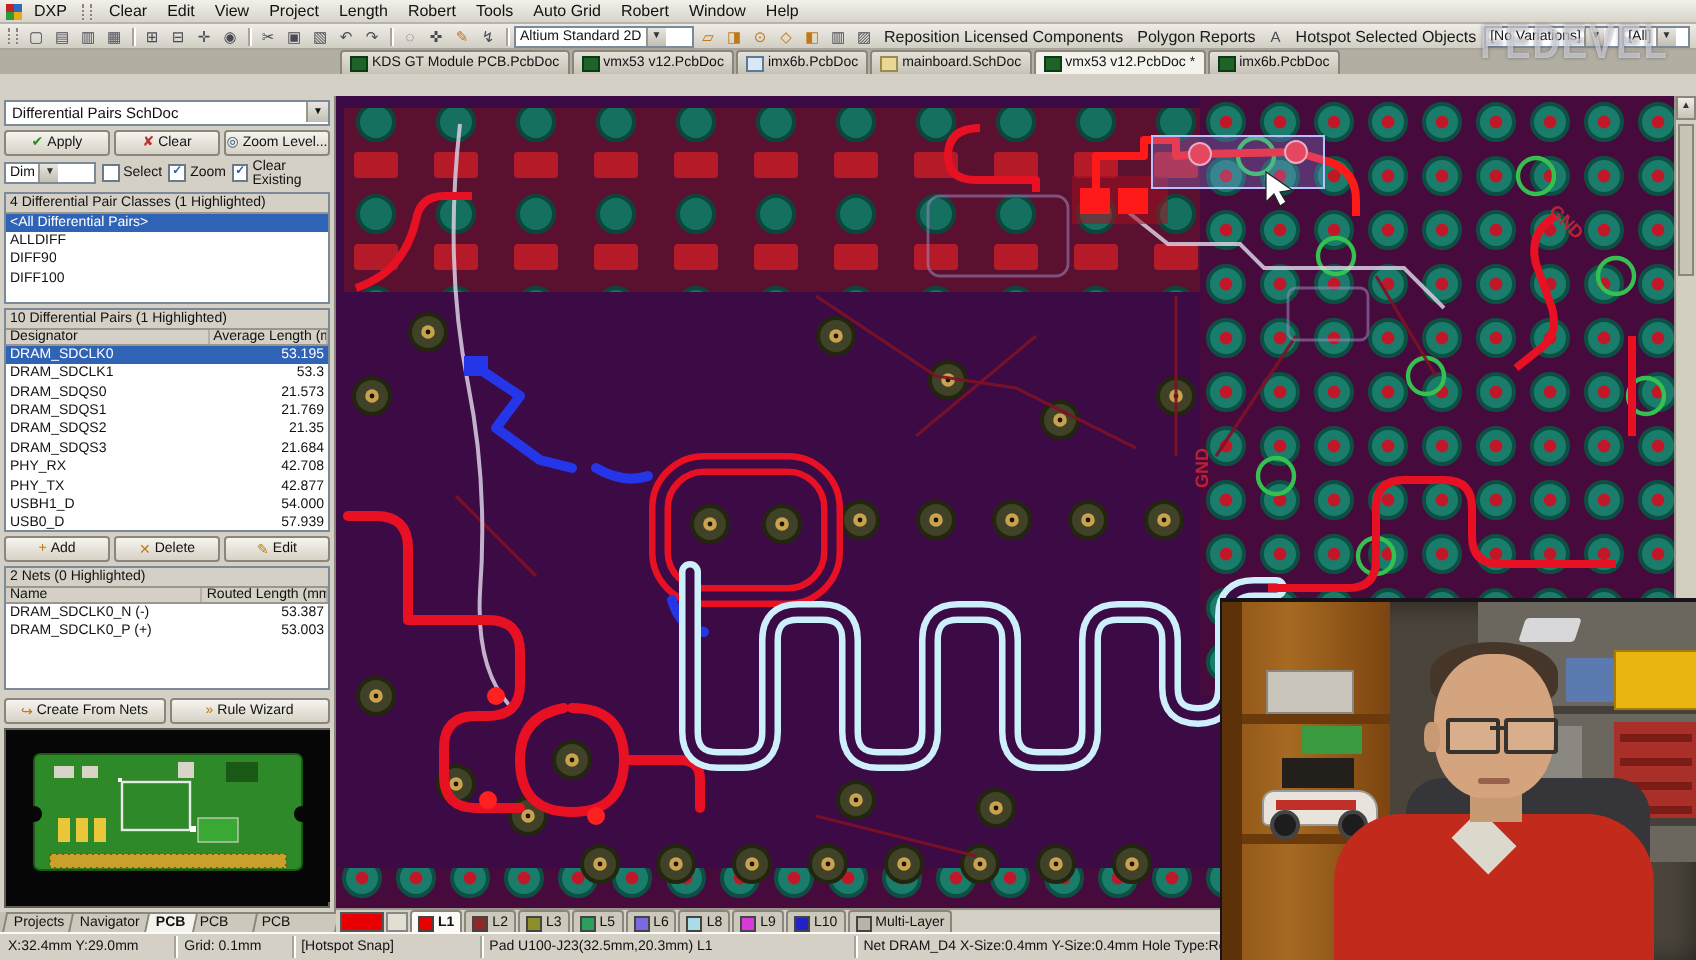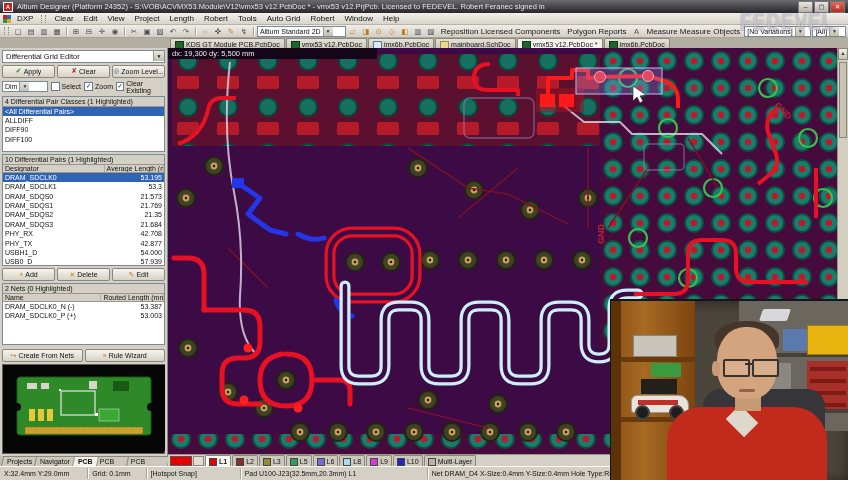--- a/index.html
+++ b/index.html
@@ -140,29 +140,20 @@
   
   .watermark{position:absolute;left:740px;top:8px;z-index:30;font-size:24px;font-weight:bold;
              color:rgba(240,240,246,.55);transform:scaleX(.80);transform-origin:left top;
              text-shadow:0 0 2px rgba(70,70,85,.6);letter-spacing:1px;}
 </style>
 </head>
 <body>
 
 <div class="app">
 
-  <div class="titlebar">
-    <span class="alt-icon">A</span>
-    <span class="title-text">Altium Designer (Platform 24352) - S:\VOB\ACVMX53.Module\V12\vmx53 v12.PcbDoc * - vmx53 v12.PrjPcb. Licensed to FEDEVEL. Robert Feranec signed in</span>
-    <span class="winbtns">
-      <span>–</span>
-      <span>▢</span>
-      <span class="close">✕</span>
-    </span>
-  </div>
 
   <div class="menubar">
     <span class="dxp-ico">
         <i style="background:#c02525"></i>
         <i style="background:#2a6ac0"></i>
         <i style="background:#2a9a3a"></i>
         <i style="background:#e8a818"></i>
       </span>
     <span class="menu-item">DXP</span>
     <span class="grip"></span>
@@ -209,21 +200,21 @@
     <span class="tbtn colored">▱</span>
     <span class="tbtn colored">◨</span>
     <span class="tbtn colored">⊙</span>
     <span class="tbtn colored">◇</span>
     <span class="tbtn colored">◧</span>
     <span class="tbtn">▥</span>
     <span class="tbtn">▨</span>
     <span class="tool-label">Reposition Licensed Components</span>
     <span class="tool-label">Polygon Reports</span>
     <span class="tbtn">A</span>
-    <span class="tool-label">Measure Measure Objects</span>
+    <span class="tool-label">Hotspot Selected Objects</span>
     <span class="combo" style="width:64px">
       <span>[No Variations]</span>
         <span class="arrow">▼</span>
     </span>
     <span class="combo" style="width:30px">
       <span>[All]</span>
         <span class="arrow">▼</span>
     </span>
   </div>
 
@@ -251,21 +242,21 @@
     <span class="dtab">
         <span class="tab-ico"></span>
         <span>imx6b.PcbDoc</span>
       </span>
   </div>
 
   <div class="content">
 
     <div class="lpanel">
       <div class="pselector">
-        <span>Differential Grid Editor</span>
+        <span>Differential Pairs SchDoc</span>
         <span class="arrow">▼</span>
       </div>
       <div class="btnrow">
         <div class="b3d">
             <span class="ig green">✔</span>
             <span>Apply</span>
           </div>
         <div class="b3d">
             <span class="ig red">✘</span>
             <span>Clear</span>
@@ -427,21 +418,20 @@
       <div class="ptabs">
         <span class="ptab"><i>Projects</i></span>
         <span class="ptab"><i>Navigator</i></span>
         <span class="ptab active"><i>PCB</i></span>
         <span class="ptab"><i>PCB Filter</i></span>
         <span class="ptab"><i>PCB Inspector</i></span>
       </div>
     </div>
 
     <div class="main">
-      <div class="readout">dx: 19,300   dy: 5,500 mm</div>
 
       <svg width="680" height="407" viewBox="0 0 680 407" style="position:absolute;left:0;top:0">
         <defs>
           <pattern id="pTop" width="40" height="46" patternUnits="userSpaceOnUse">
             <rect width="40" height="46" fill="#5c1030"></rect>
             <circle cx="20" cy="13" r="9" fill="#15705f" stroke="#0a463c" stroke-width="2"></circle>
             <rect x="9" y="28" width="22" height="13" rx="2" fill="#b41a28"></rect>
           </pattern>
           <pattern id="pRight" width="27" height="27" patternUnits="userSpaceOnUse">
             <rect width="27" height="27" fill="#460b3c"></rect>

